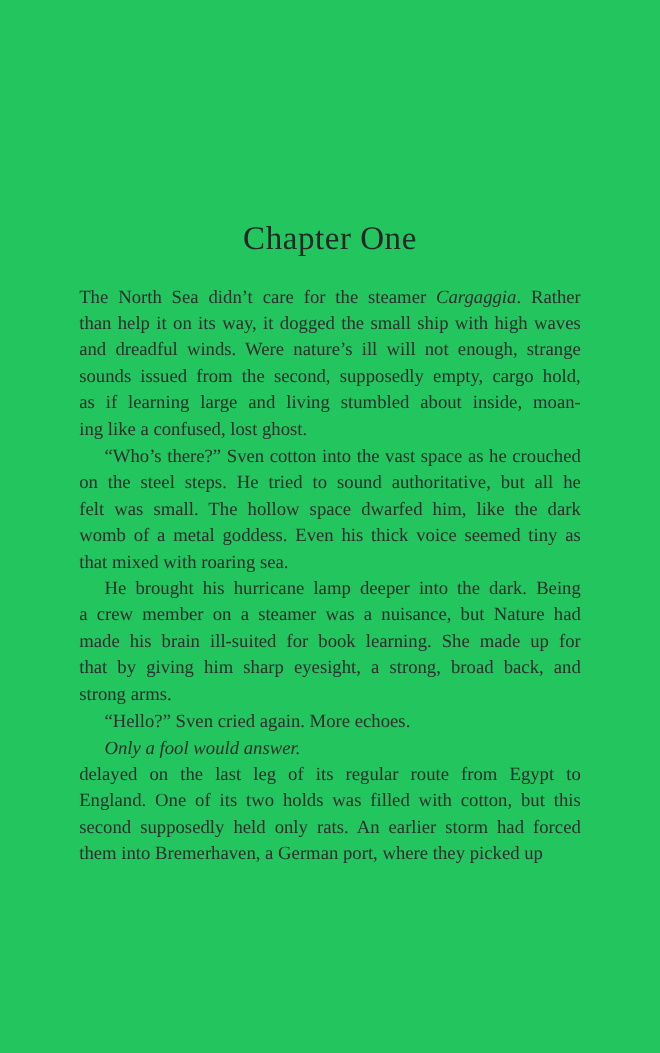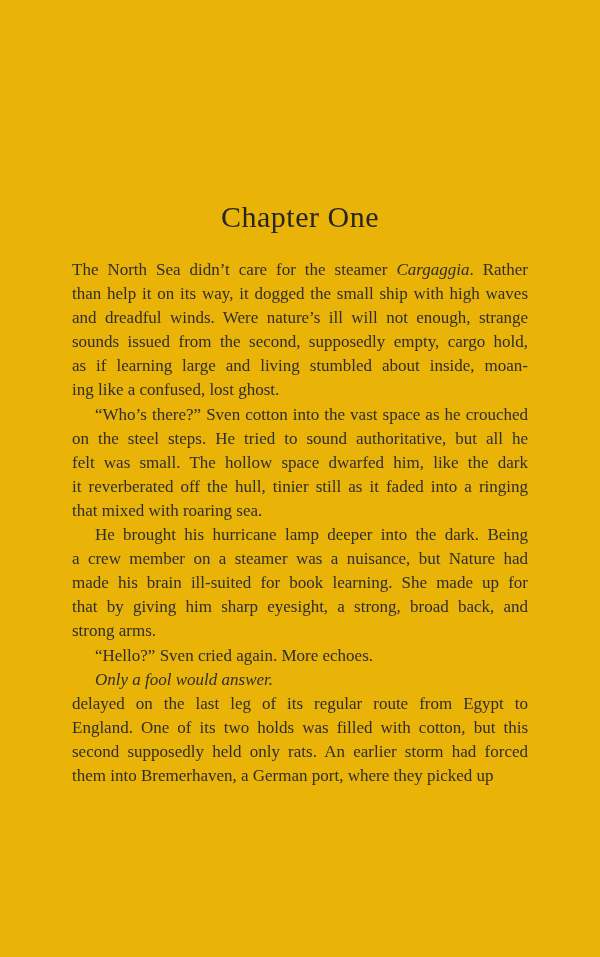--- a/index.html
+++ b/index.html
@@ -4,21 +4,21 @@
 <style>
   html, body {
     margin: 0;
     padding: 0;
     background: #ffffff;
   }
   .page {
     position: relative;
     width: 600px;
     height: 957px;
-    background: #eab308;
+    background: #22c55e;
     overflow: hidden;
     font-family: "Liberation Serif", "DejaVu Serif", serif;
     color: #2e2e2e;
   }
   .chapter-title {
     position: absolute;
     top: 197px;
     left: 0;
     right: 0;
     text-align: center;
@@ -68,21 +68,21 @@
         <div class="line"><span>than help it on its way, it dogged the small ship with high waves</span></div>
         <div class="line"><span>and dreadful winds. Were nature’s ill will not enough, strange</span></div>
         <div class="line"><span>sounds issued from the second, supposedly empty, cargo hold,</span></div>
         <div class="line"><span>as if learning large and living stumbled about inside, moan-</span></div>
         <div class="line last"><span>ing like a confused, lost ghost.</span></div>
       </div>
       <div class="paragraph">
         <div class="line indent"><span>“Who’s there?” Sven cotton into the vast space as he crouched</span></div>
         <div class="line"><span>on the steel steps. He tried to sound authoritative, but all he</span></div>
         <div class="line"><span>felt was small. The hollow space dwarfed him, like the dark</span></div>
-        <div class="line"><span>it reverberated off the hull, tinier still as it faded into a ringing</span></div>
+        <div class="line"><span>womb of a metal goddess. Even his thick voice seemed tiny as</span></div>
         <div class="line last"><span>that mixed with roaring sea.</span></div>
       </div>
       <div class="paragraph">
         <div class="line indent"><span>He brought his hurricane lamp deeper into the dark. Being</span></div>
         <div class="line"><span>a crew member on a steamer was a nuisance, but Nature had</span></div>
         <div class="line"><span>made his brain ill-suited for book learning. She made up for</span></div>
         <div class="line"><span>that by giving him sharp eyesight, a strong, broad back, and</span></div>
         <div class="line last"><span>strong arms.</span></div>
       </div>
       <div class="paragraph">

